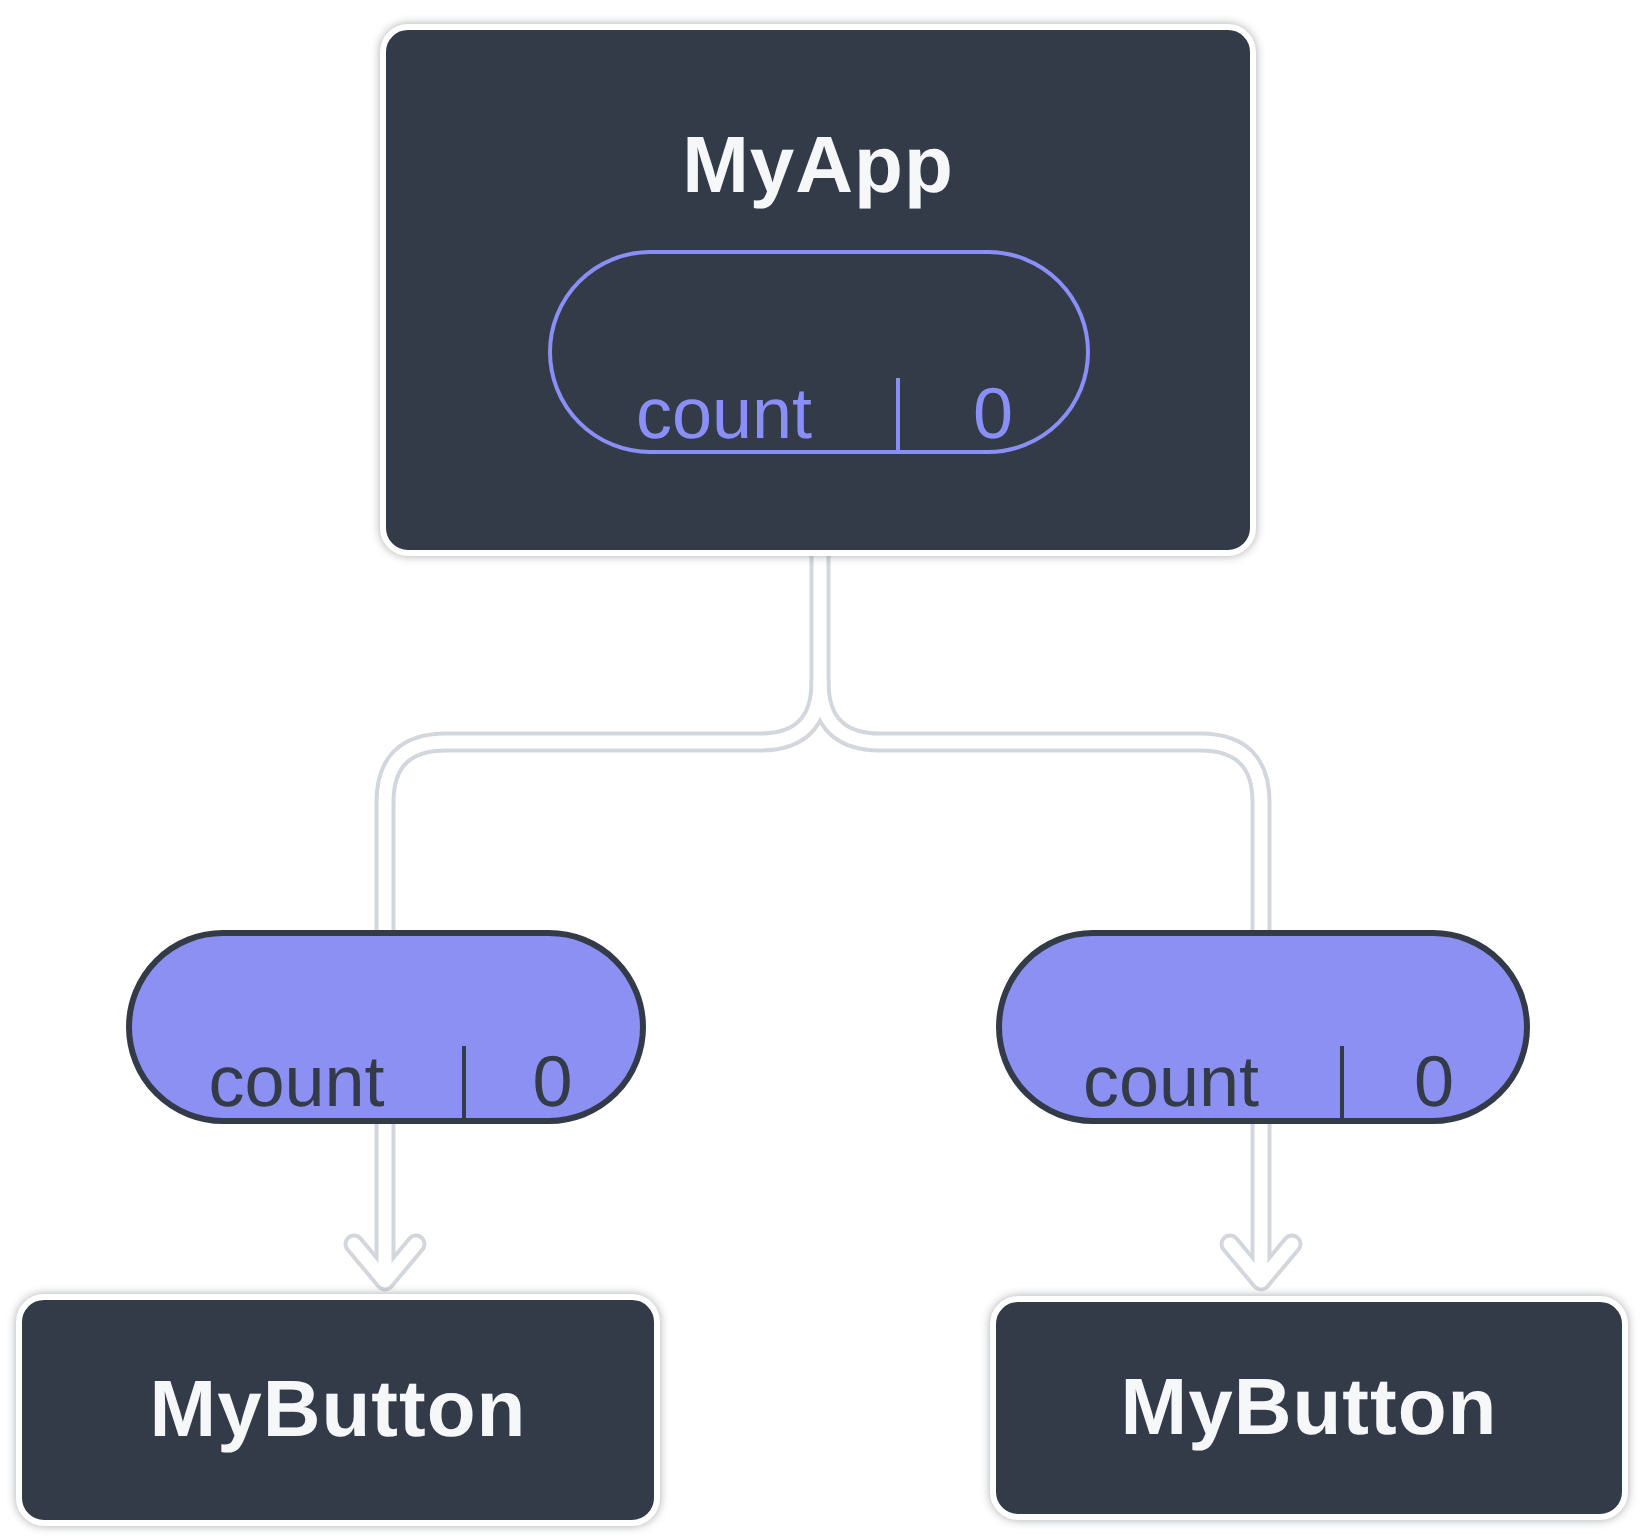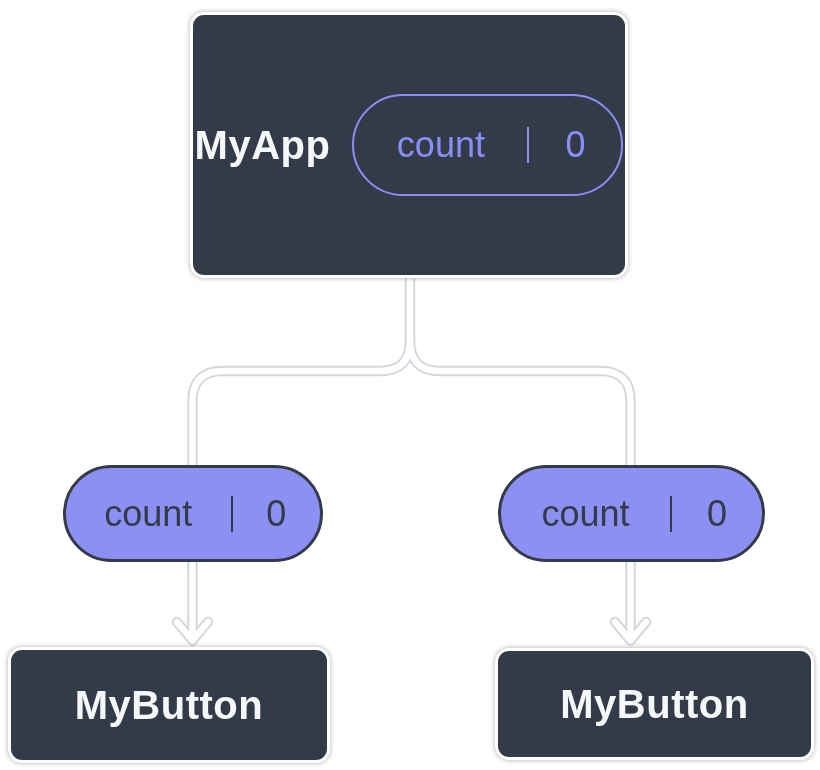--- a/index.html
+++ b/index.html
@@ -22,33 +22,33 @@
     position: absolute;
     background: var(--box-fill, #343B48);
     border: 3px solid var(--box-border, #ffffff);
     box-sizing: border-box;
     border-radius: 14px;
     box-shadow: 0 0 5px rgba(40, 45, 56, 0.40);
     display: flex; align-items: center; justify-content: center;
   }
   .node.root {
     left: 190px; top: 12px; width: 438px; height: 266px;
-    flex-direction: row; gap: 22px;
+    flex-direction: column; gap: 22px;
   }
   .node.btn-left  { left: 8px;   top: 647px; width: 322px; height: 116px; }
   .node.btn-right { left: 495px; top: 648px; width: 319px; height: 112px; }
   .node-title {
     color: var(--box-text, #F6F7F9);
     font-size: 40px; font-weight: bold; letter-spacing: 0.5px;
     line-height: 1;
   }
 
   
   .pill {
-    display: flex; align-items: center;
+    display: flex; align-items: flex-end;
     box-sizing: border-box;
     border-radius: 999px;
     font-size: 36px; line-height: 1;
   }
   .pill .cell { display: flex; align-items: center; justify-content: center; }
   .pill .name-cell { flex: 1.88; }
   .pill .val-cell  { flex: 1; border-left: 2px solid currentColor; }
   .pill.outline {
     width: 271px; height: 102px;
     border: 2.5px solid var(--purple-line, #8A8FF8);

